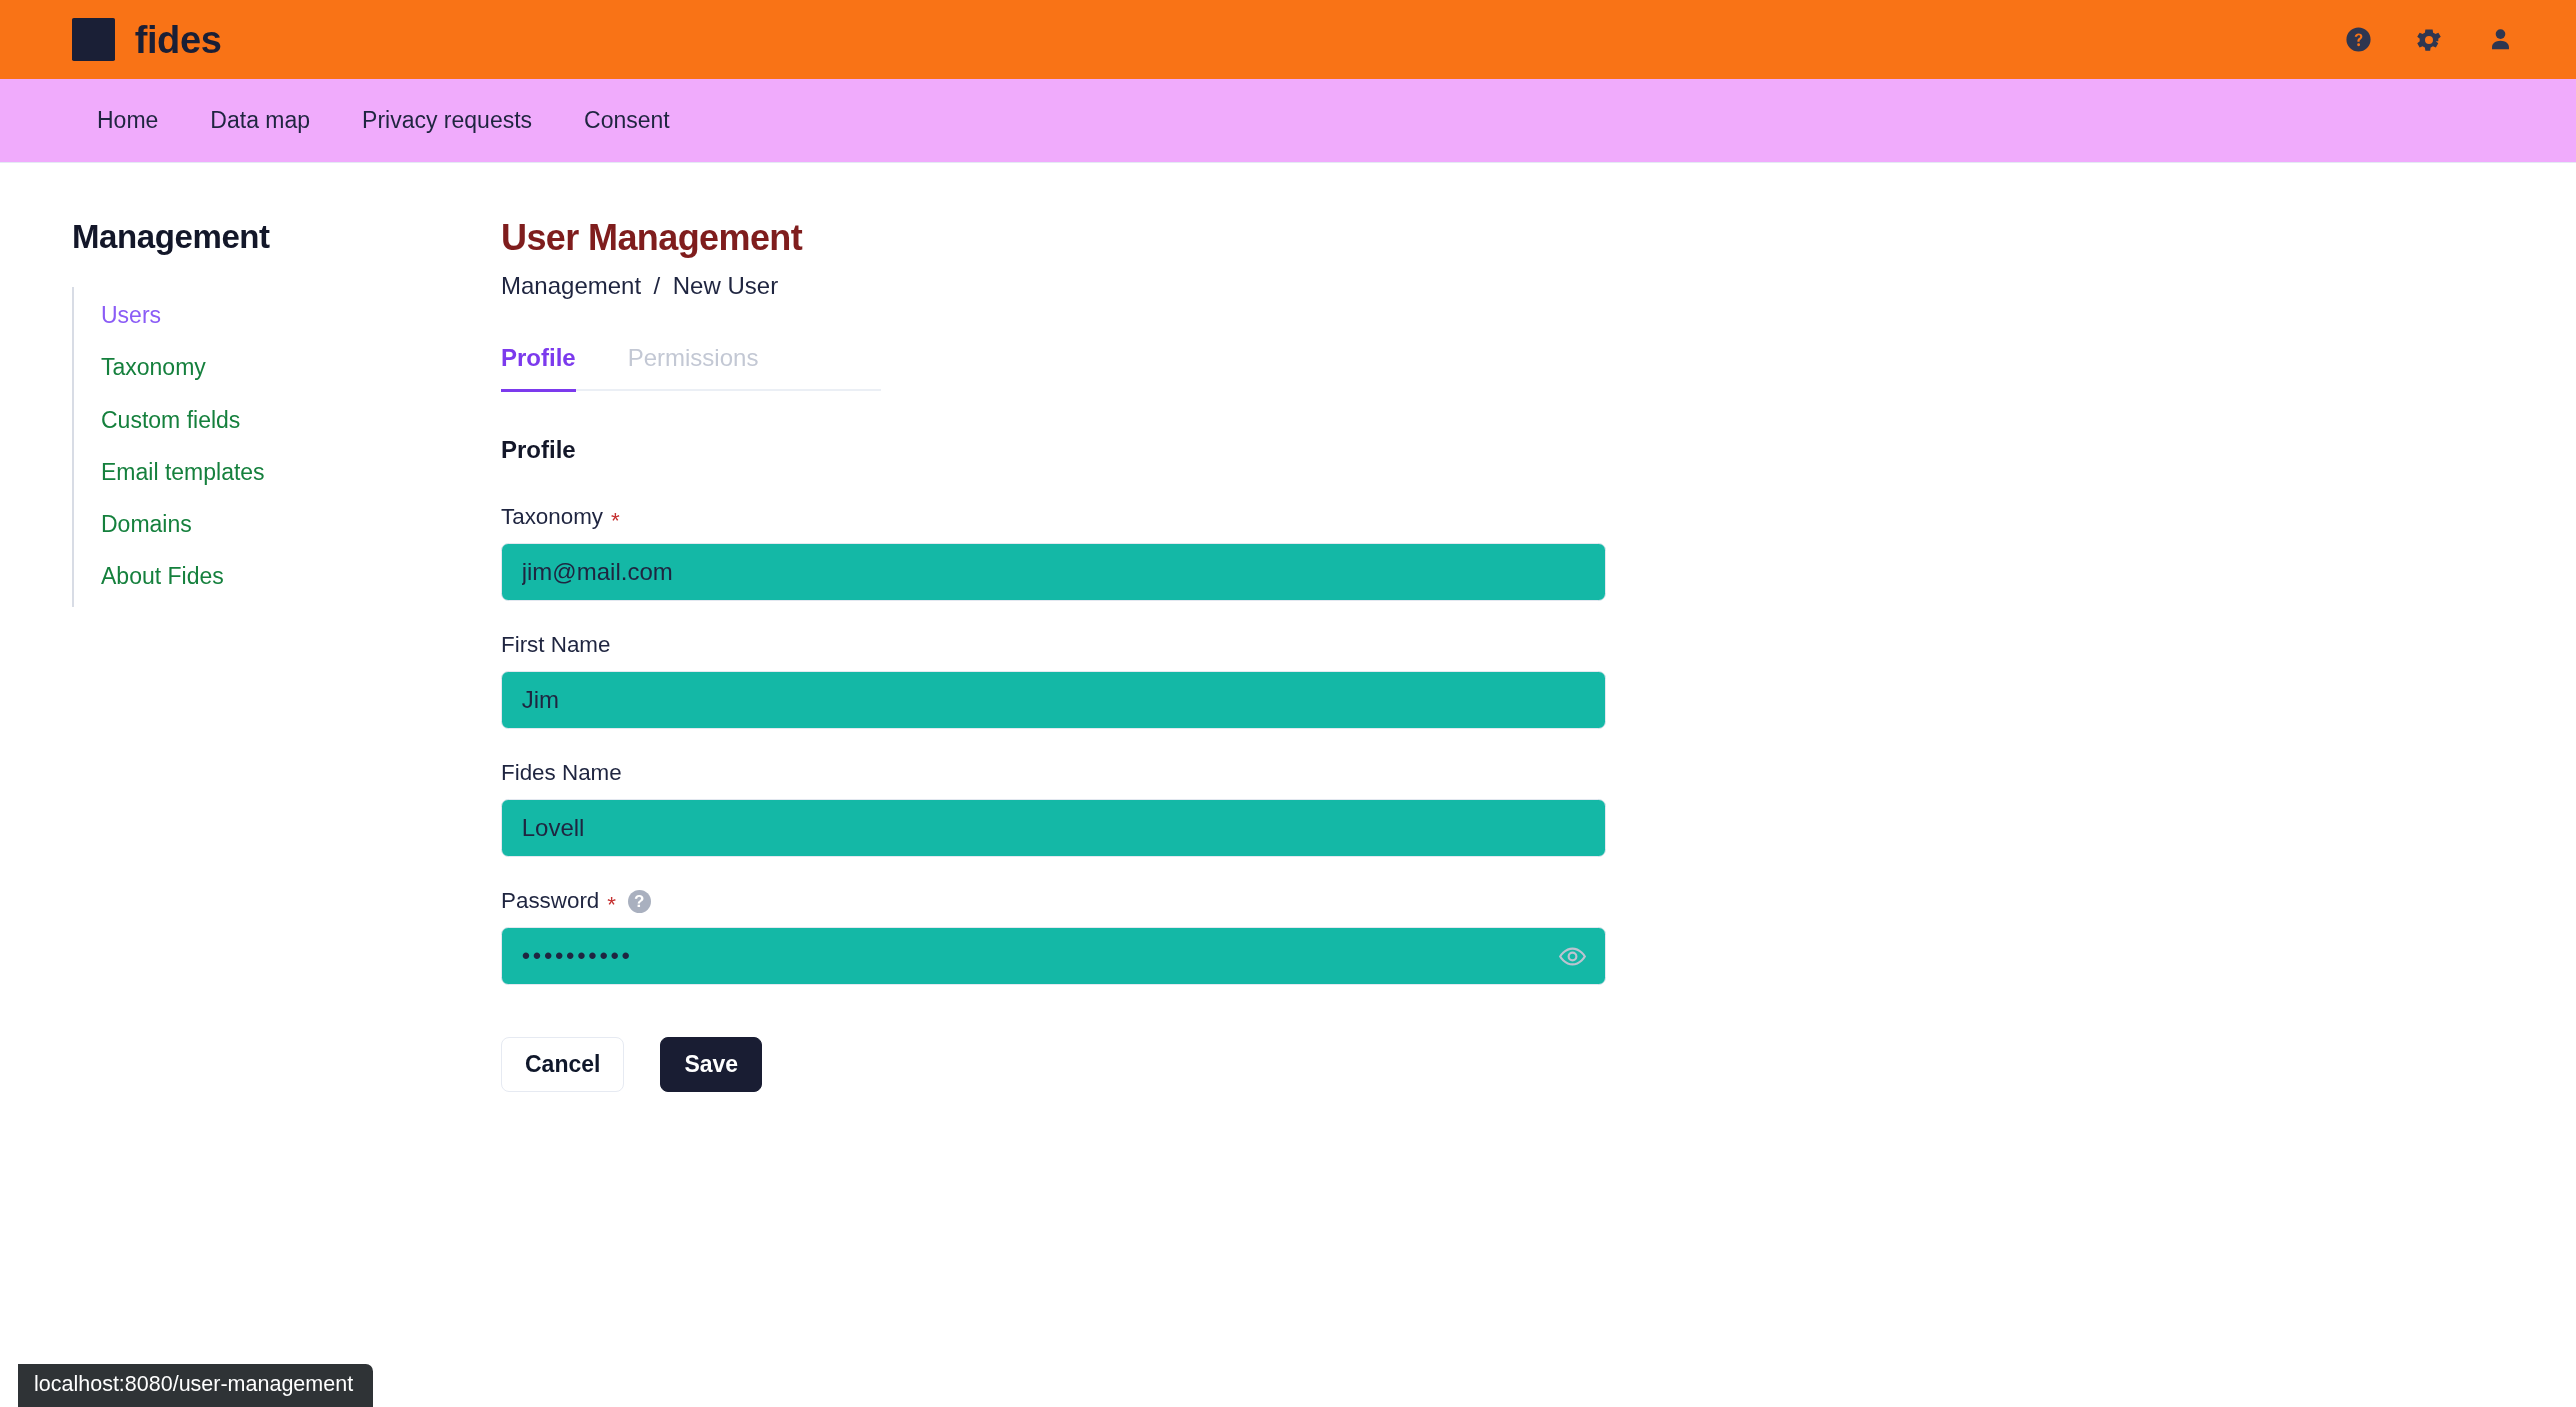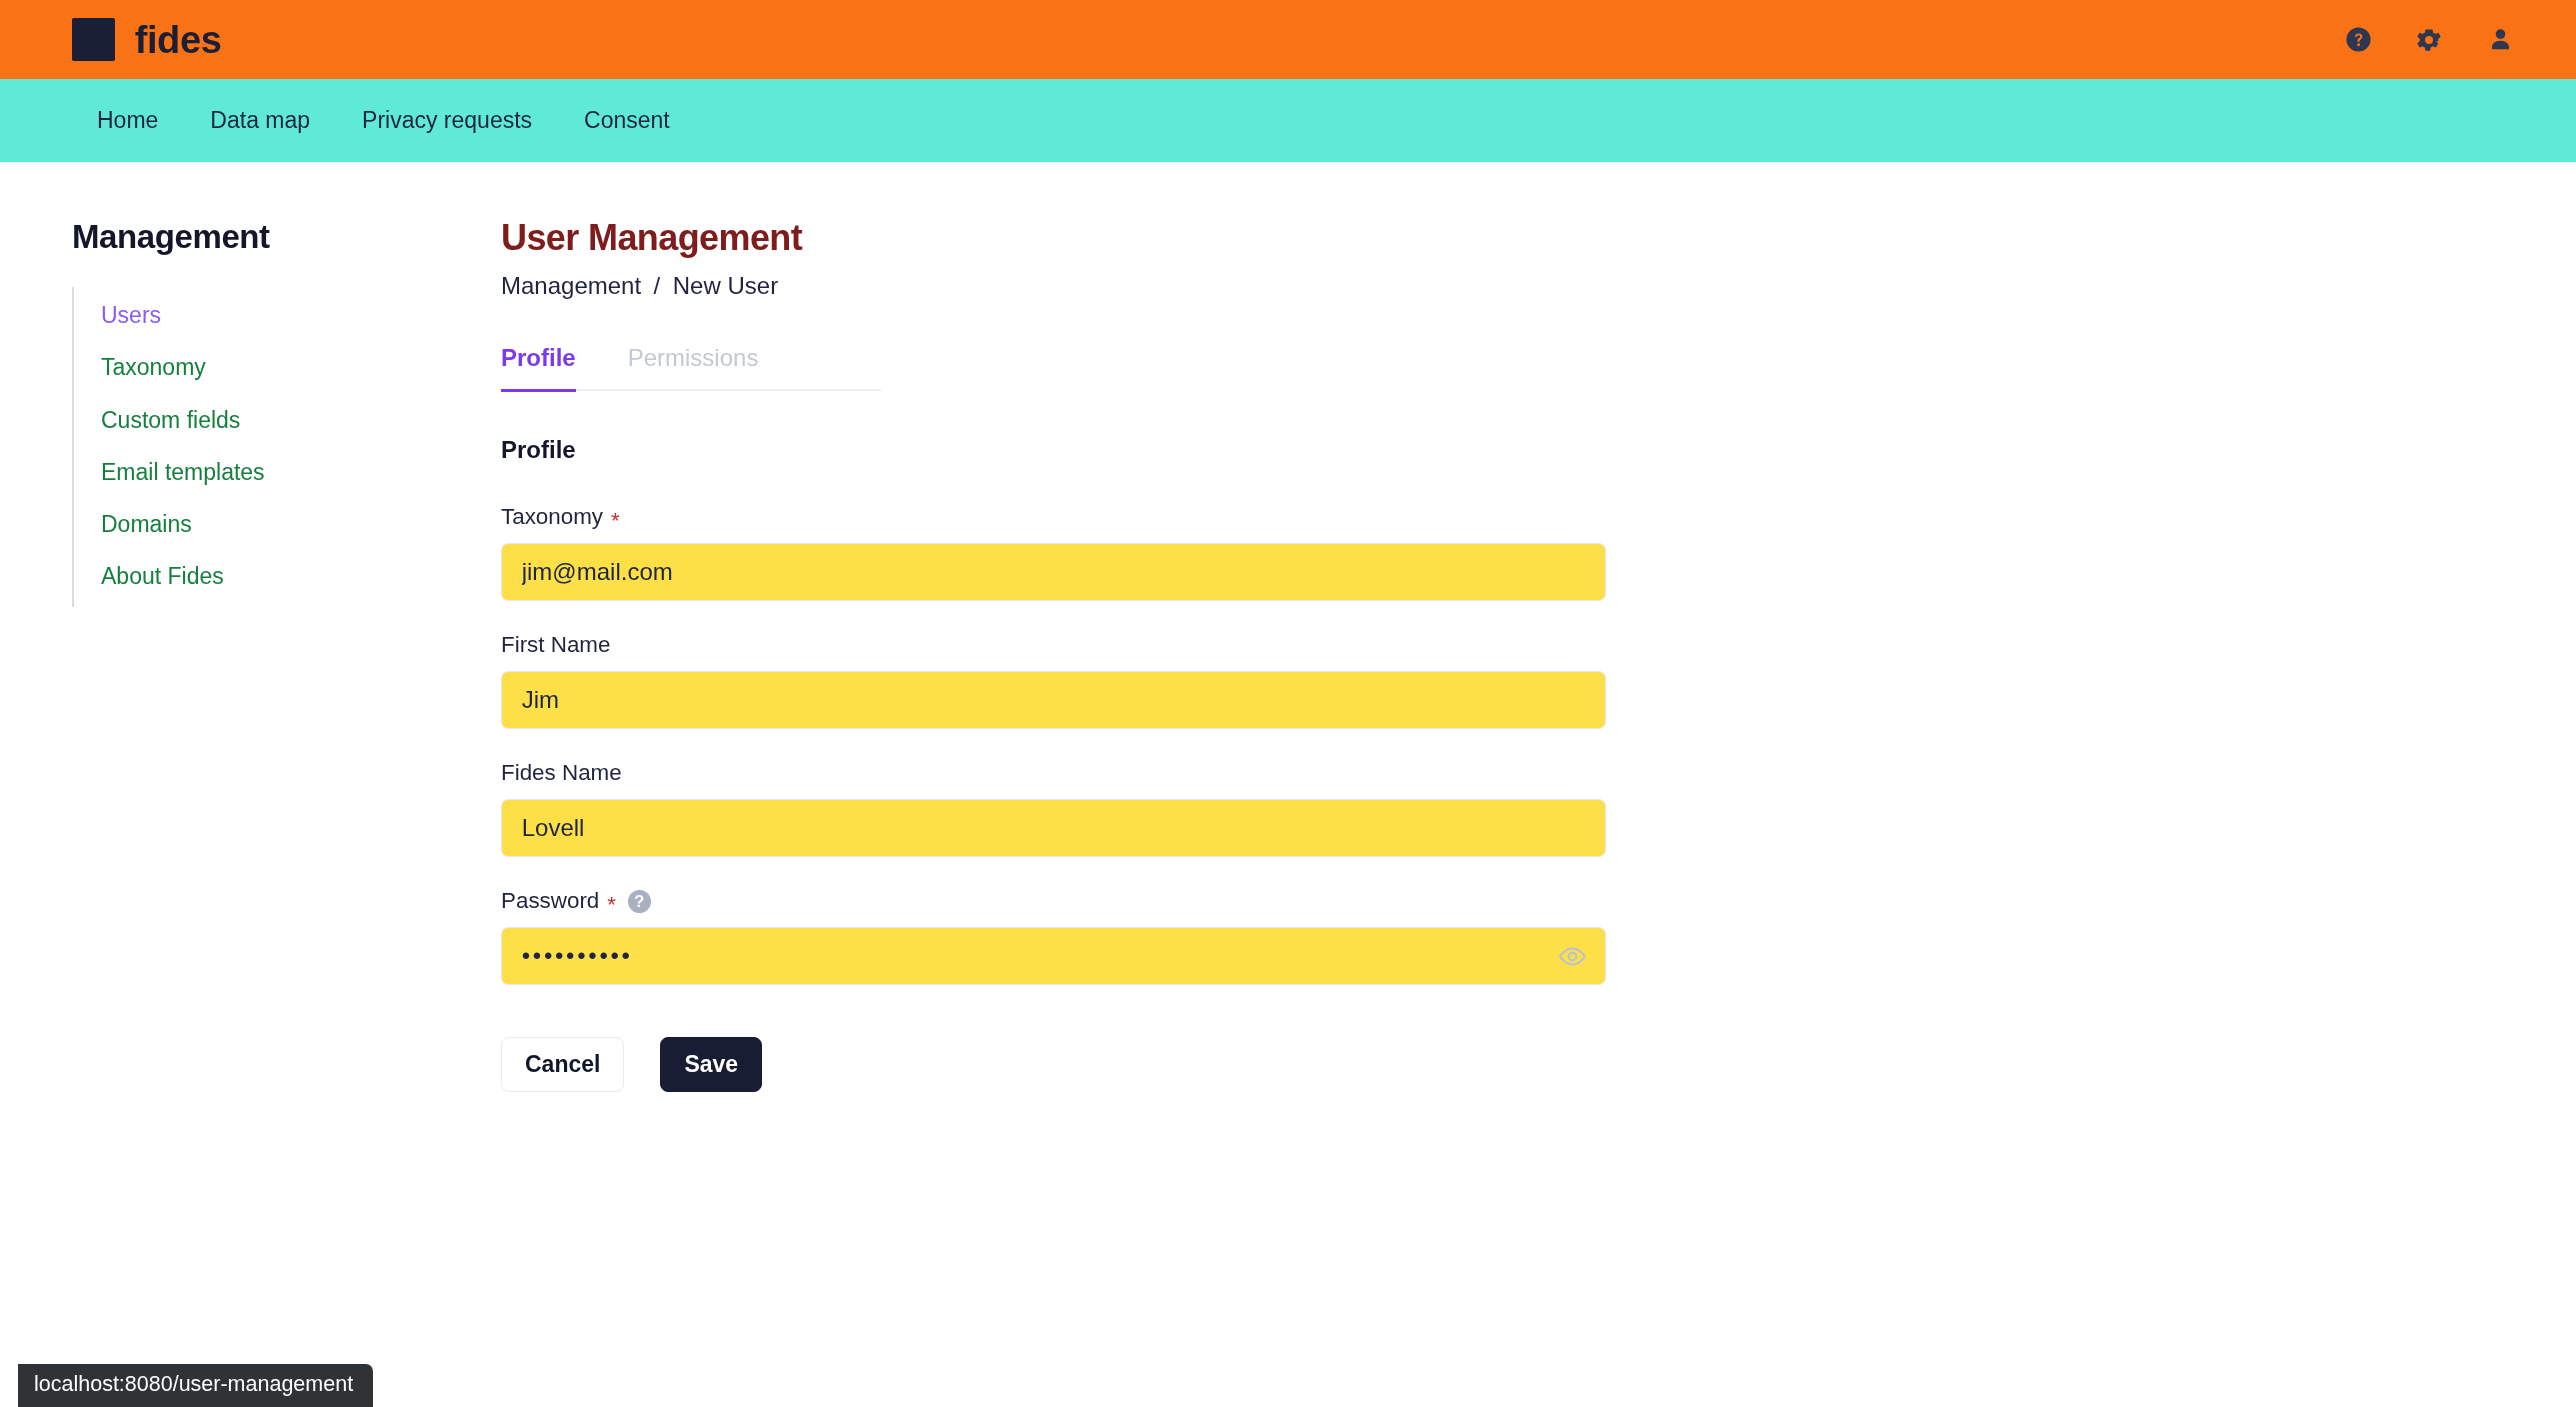--- a/index.html
+++ b/index.html
@@ -53,21 +53,21 @@
     align-items: center;
     justify-content: center;
     color: #2e3650;
     cursor: pointer;
   }
   .header-icon svg { display: block; }
 
   
   .main-nav {
     height: 84px;
-    background: #5eead4;
+    background: #f0abfc;
     border-bottom: 1.8px solid #e4eaf4;
     display: flex;
     align-items: center;
     padding: 0 72px;
     gap: 0;
   }
   .nav-item {
     font-size: 23px;
     color: #1f2540;
     padding: 0 26px;
@@ -204,21 +204,21 @@
     cursor: pointer;
     line-height: 1;
     margin-left: 3.6px;
   }
   .input-wrap { position: relative; width: 1105px; }
   .text-input {
     width: 100%;
     height: 58px;
     border: 1.8px solid #e3e8f0;
     border-radius: 7.2px;
-    background: #fde047;
+    background: #14b8a6;
     font-family: "Liberation Sans", sans-serif;
     font-size: 24px;
     color: #1f2540;
     padding: 0 19.7px;
     outline: none;
   }
   .text-input::placeholder { color: #a9b0bf; }
   .pw-input { padding-right: 72px; letter-spacing: 2.7px; }
   .pw-toggle {
     position: absolute;

